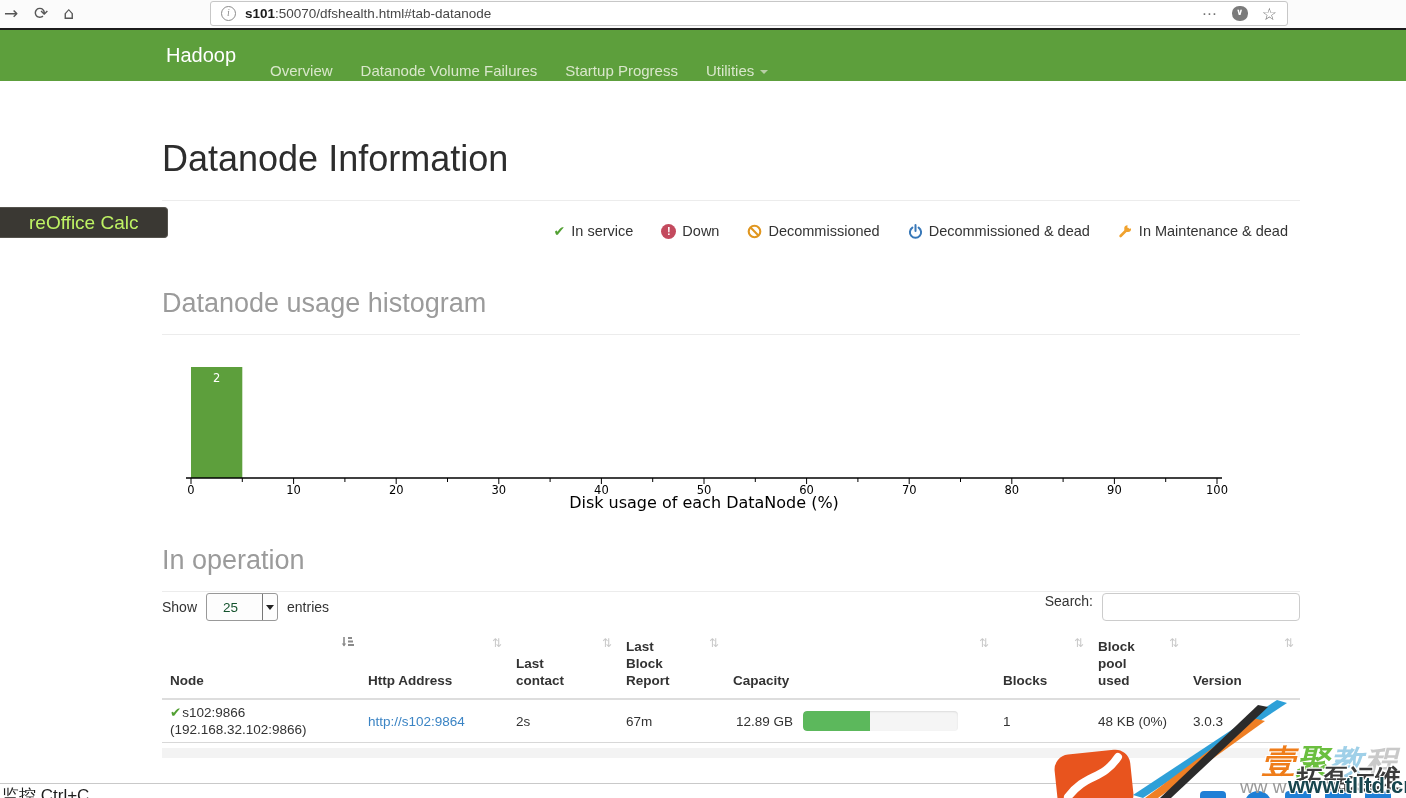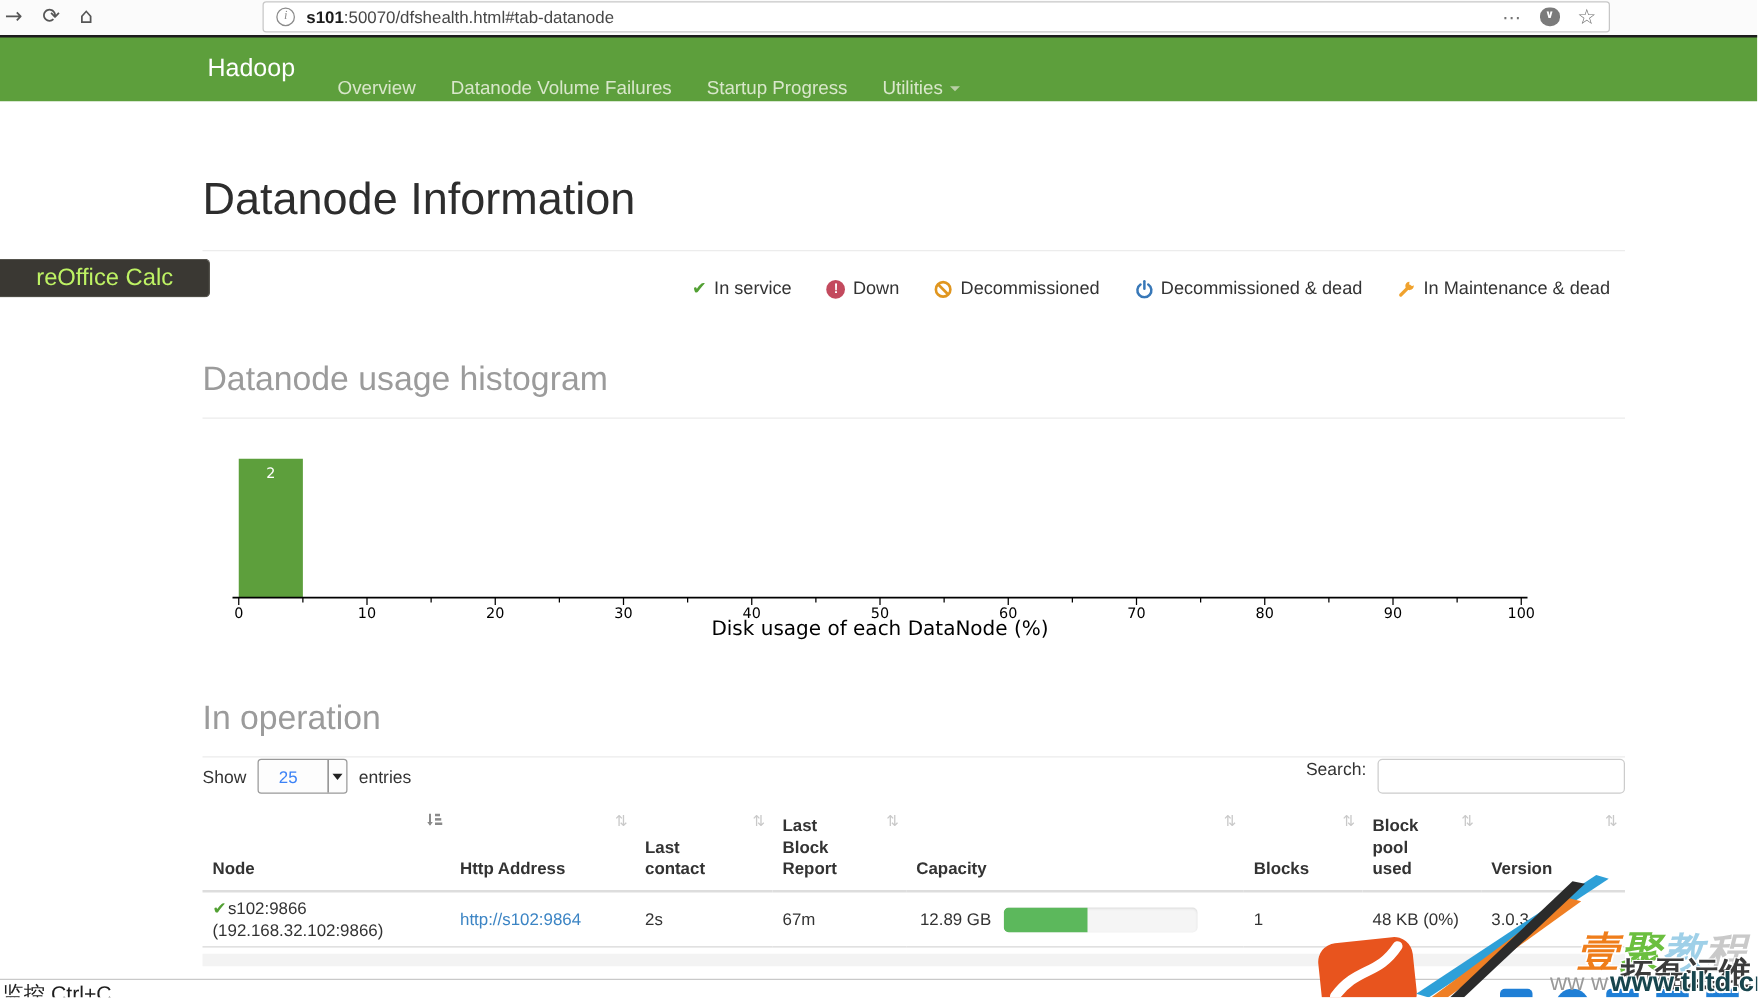--- a/index.html
+++ b/index.html
@@ -48,30 +48,30 @@
 
   .legend-row { margin-top: 19px; height: 22px; display: flex; justify-content: flex-end;
                 align-items: center; gap: 28px; padding-right: 12px; font-size: 14.5px; color: #333; }
   .legend-item { display: flex; align-items: center; gap: 6px; }
   .li-check { color: var(--check-green); font-family: "DejaVu Sans", sans-serif; font-size: 14px; font-weight: bold; }
   .li-down { width: 15px; height: 15px; border-radius: 50%; background: var(--down-red);
              color: #fff; font-size: 11px; font-weight: bold; text-align: center; line-height: 15px; }
 
   h2.section-title { font-size: 27px; line-height: 34px; font-weight: 400; color: #9b9b9b; }
   .sec-hist { margin-top: 44px; }
-  .sec-op   { margin-top: 44px; }
+  .sec-op   { margin-top: 30px; }
 
   .histogram-svg { display: block; margin-top: 14px; font-family: "DejaVu Sans", sans-serif; }
 
   
   .controls-row { height: 30px; display: flex; align-items: center; font-size: 14px; color: #333; }
   .show-group { display: flex; align-items: center; gap: 9px; }
   .entries-select { width: 72px; height: 28px; border: 1px solid #999; border-radius: 3px;
                     background: #fdfdfd; position: relative; display: flex; align-items: center; }
-  .entries-select .sel-value { padding-left: 16px; font-size: 13.5px; color: #3b82f6; }
+  .entries-select .sel-value { padding-left: 16px; font-size: 13.5px; color: #14532d; }
   .sel-arrow-box { position: absolute; right: 0; top: 0; bottom: 0; width: 15px;
                    border-left: 1px solid #777; display: flex; align-items: center; justify-content: center; }
   .sel-arrow { border-left: 4px solid transparent; border-right: 4px solid transparent; border-top: 5px solid #222; }
   .controls-spacer { flex: 1; }
   .search-group { display: flex; align-items: flex-start; gap: 9px; }
   .search-input { width: 198px; height: 28px; border: 1px solid #ccc; border-radius: 4px; padding: 0 8px;
                   font-size: 13.5px; outline: none; }
 
   
   table.dn-table { margin-top: 8px; width: 1138px; border-collapse: collapse; table-layout: fixed;

